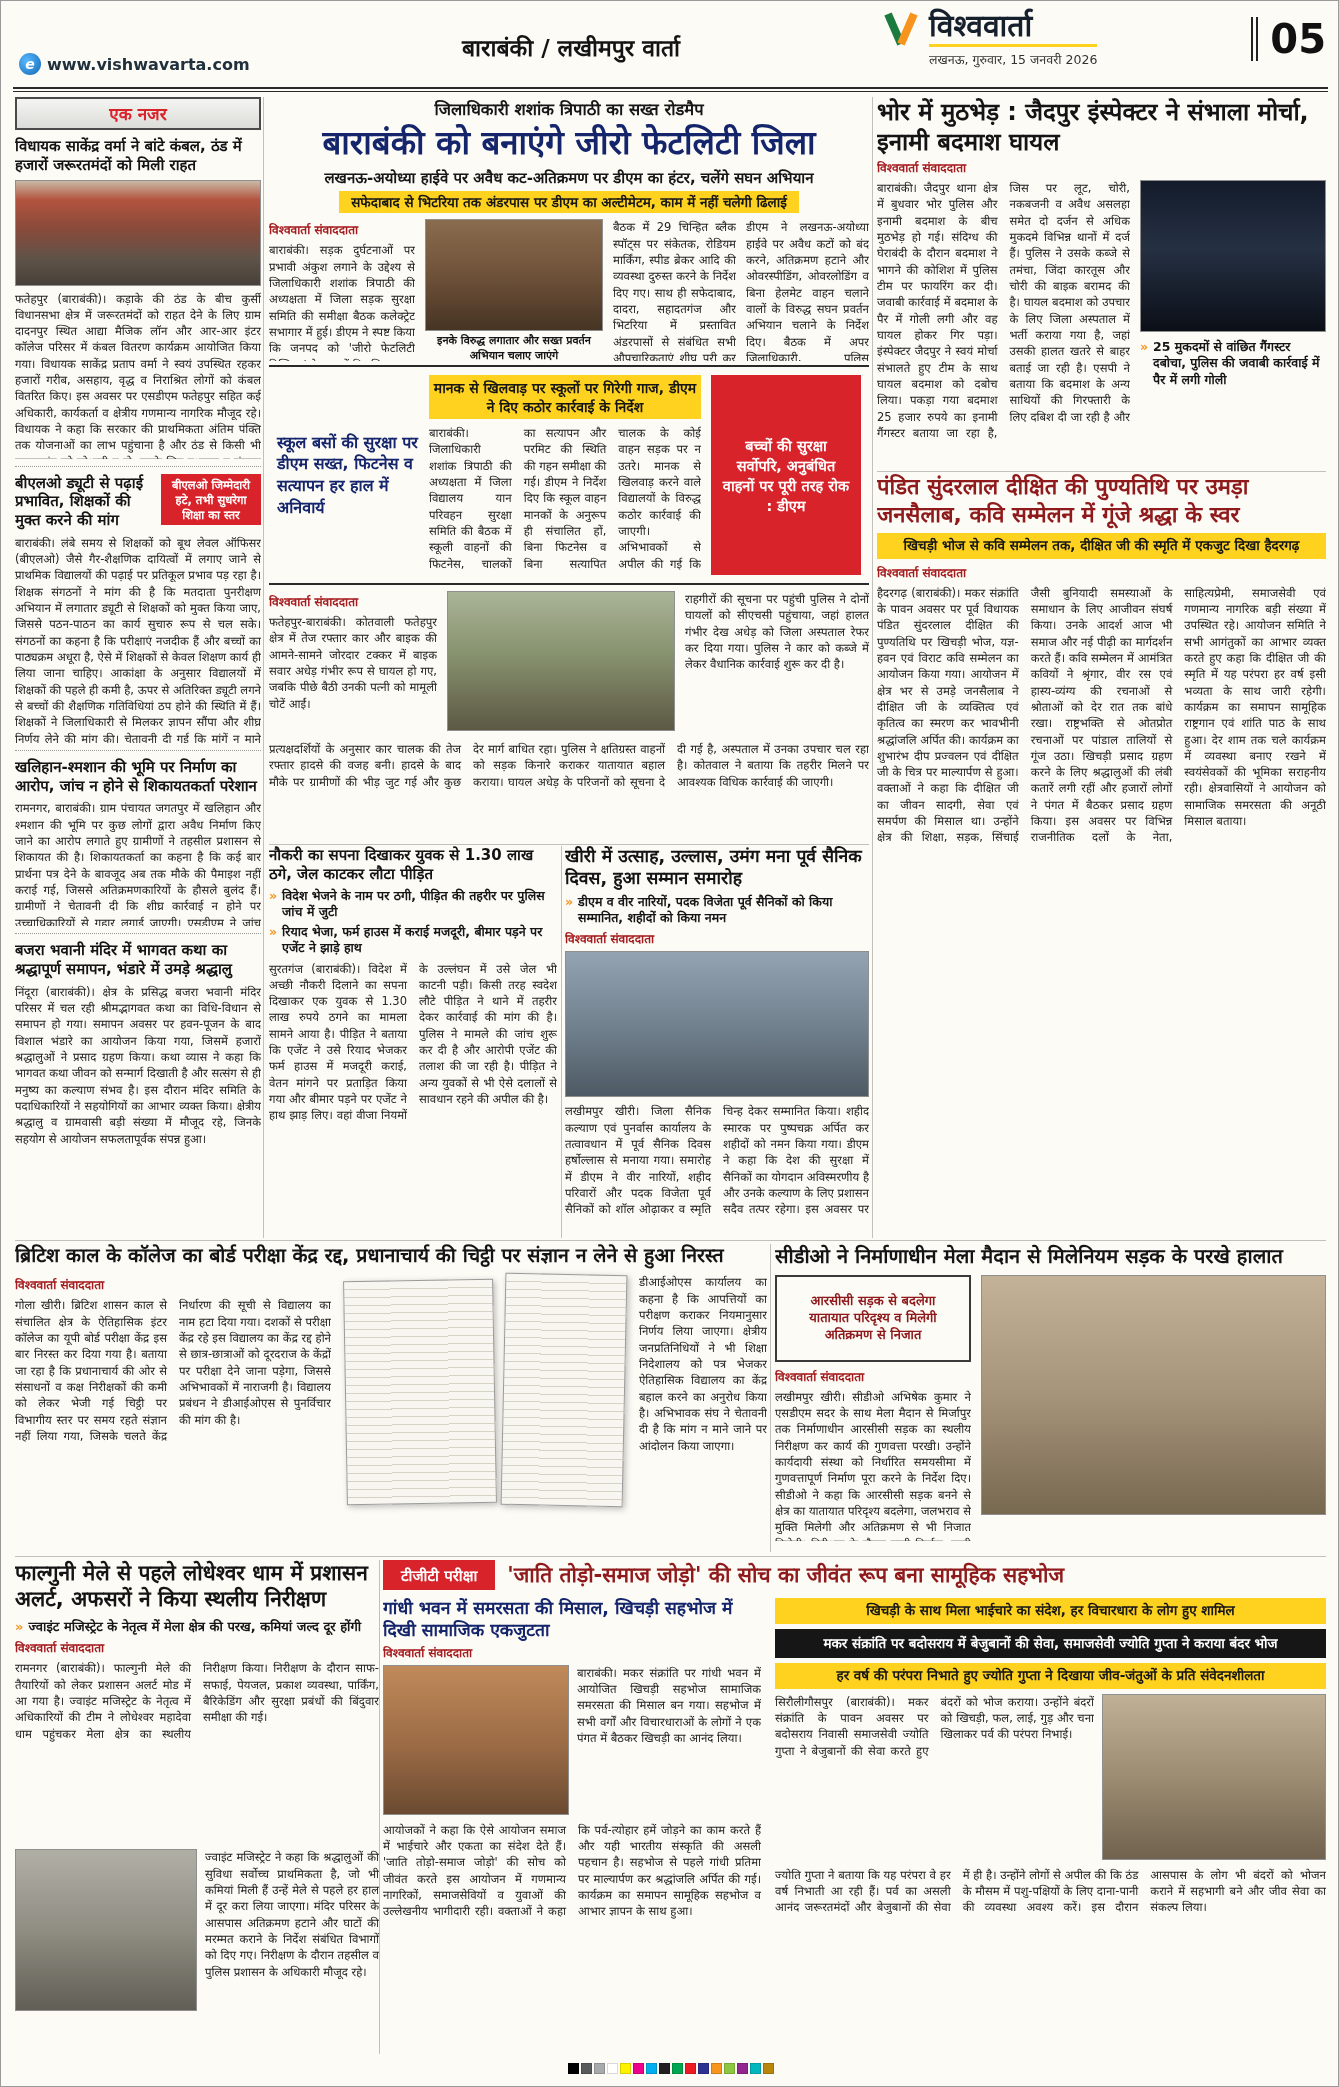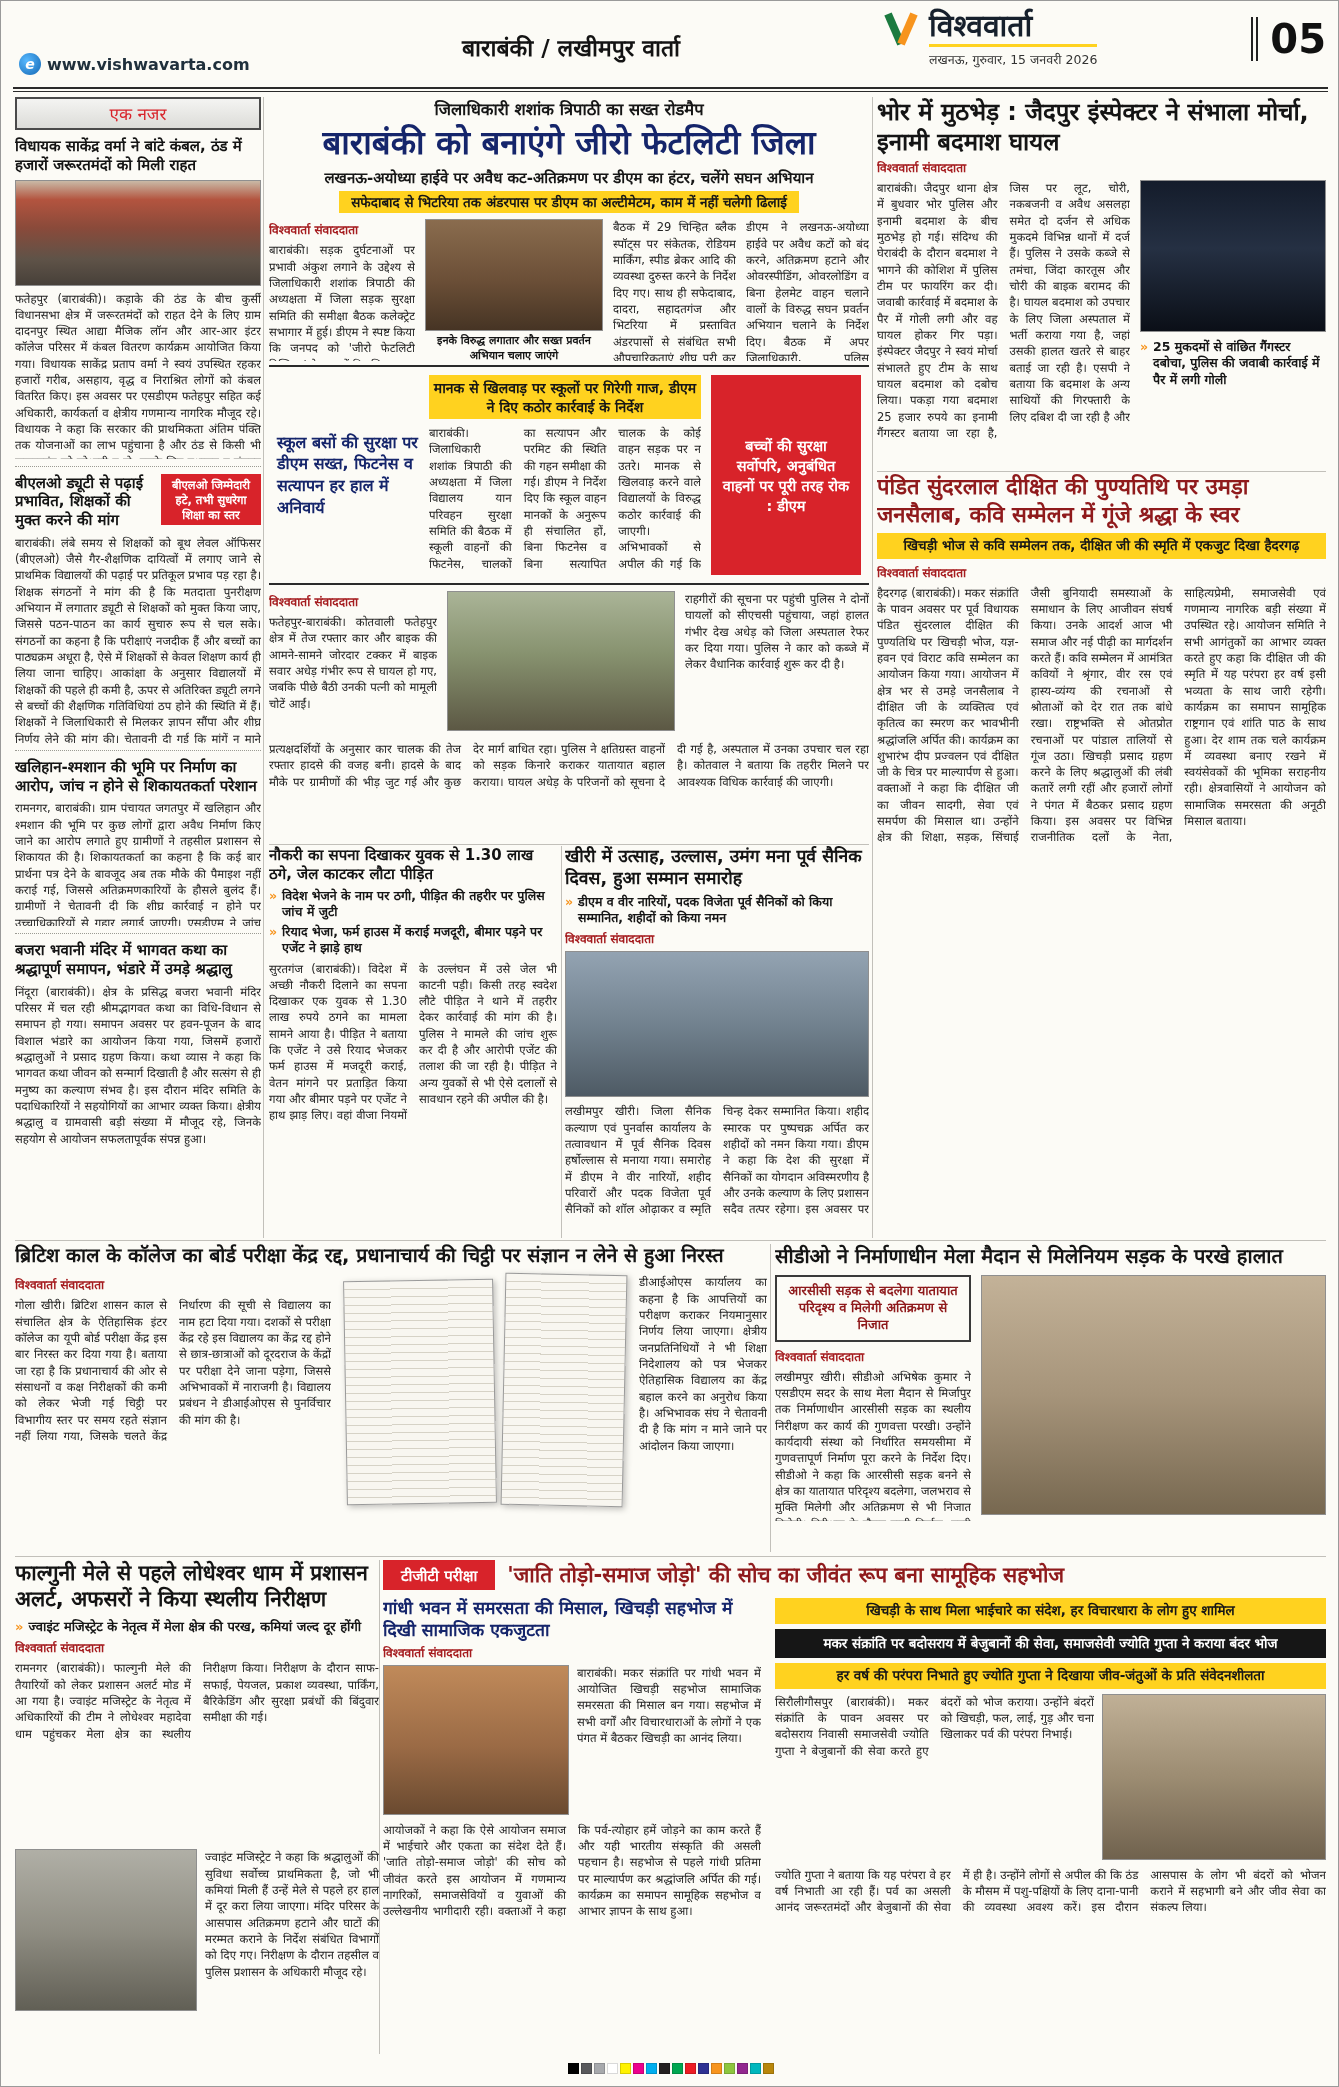--- a/index.html
+++ b/index.html
@@ -21,42 +21,42 @@
   #hdr{border-bottom:0}
   .hdr-rule{position:absolute;left:12px;right:12px;top:86px;border-top:2px solid #2a2a2a;border-bottom:1px solid #2a2a2a;height:5px}
   .site-url{position:absolute;left:18px;top:52px;display:flex;align-items:center;gap:6px;font-weight:bold;font-size:16px;color:#20303c}
   .globe{display:inline-flex;width:22px;height:22px;border-radius:50%;background:radial-gradient(circle at 35% 35%,#58b9ff,#1266b3);color:#fff;font-weight:bold;align-items:center;justify-content:center;font-size:14px;font-style:italic;flex-shrink:0}
   .mast-title{position:absolute;left:330px;top:30px;width:480px;text-align:center;font-size:23px;font-weight:bold;color:#141414}
   .brand-block{position:absolute;left:880px;top:8px;display:flex;gap:8px;align-items:flex-start}
   .brand-name{font-size:30px;font-weight:bold;color:#16202c;border-bottom:3px solid #ffd21f;line-height:1.15}
   .brand-date{font-size:12.5px;color:#333;margin-top:4px}
   .pageno{position:absolute;right:14px;top:16px;font-size:40px;font-weight:bold;color:#111;border-left:7px double #222;padding-left:12px;line-height:1.1}
   
-  .eknazar-box{border:2px solid #4a4a4a;background:linear-gradient(180deg,#f4f4f2,#dcdcd8);color:#d8232a;font-weight:normal;font-size:17px;text-align:center;padding:3px;margin-bottom:7px}
+  .eknazar-box{border:2px solid #4a4a4a;background:linear-gradient(180deg,#f4f4f2,#dcdcd8);color:#d8232a;font-weight:bold;font-size:17px;text-align:center;padding:3px;margin-bottom:7px}
   .lh{font-size:15px;margin-bottom:5px}
   .lc-art{border-top:1px dotted #9b9b93;padding-top:7px;margin-top:7px}
   .red-chip{background:#d8232a;color:#fff;font-weight:bold;font-size:11.5px;width:100px;padding:3px 6px;text-align:center;flex-shrink:0;align-self:flex-start}
   
   .kicker{text-align:center;font-weight:bold;font-size:16.5px;margin-bottom:2px}
   .dm-headline{text-align:center;font-size:33px;color:#15256b;margin:1px 0 4px}
   .dm-deck1{text-align:center;font-weight:bold;font-size:15px;margin-bottom:4px}
   .dm-deck2{text-align:center;margin-bottom:6px}
   .dm-deck2 span{background:#ffd21f;font-weight:bold;font-size:13.5px;padding:2px 12px;display:inline-block}
   .photo-note{font-weight:bold;font-size:11px;text-align:center;margin-top:3px;line-height:1.3}
   
   .sb{display:flex;border-top:2px solid #2a2a2a;border-bottom:2px solid #2a2a2a;padding:8px;gap:10px;background:#fcfbf6}
   .sb-left{width:142px;font-weight:bold;font-size:16px;color:#15256b;line-height:1.35;flex-shrink:0;display:flex;align-items:center}
   .sb-head{background:#ffd21f;font-weight:bold;font-size:14px;padding:3px 4px;text-align:center;margin-bottom:6px}
   .sb-right{width:150px;background:#d8232a;color:#fff;font-weight:bold;font-size:14.5px;padding:10px;text-align:center;display:flex;align-items:center;flex-shrink:0}
   .deck-b{font-weight:bold;font-size:12.5px;display:flex;gap:5px;margin:4px 0;line-height:1.3}
   .chev{color:#f7941d;font-weight:bold;flex-shrink:0}
   .ybar{background:#ffd21f;font-weight:bold;font-size:13.5px;padding:4px 8px;margin:5px 0;text-align:center;line-height:1.3}
   .blackbar{background:#161616;color:#fff;font-weight:bold;font-size:13.5px;padding:6px 8px;text-align:center;margin:4px 0;line-height:1.3}
   .red-kicker{background:#d8232a;color:#fff;font-weight:bold;font-size:15px;padding:5px 18px;flex-shrink:0;align-self:center}
-  .cdo-box{border:2px solid #3a3a3a;padding:6px;font-weight:bold;font-size:13px;color:#8f1a1c;text-align:center;margin-bottom:6px;line-height:1.3}
+  .cdo-box{border:2px solid #3a3a3a;padding:16px;font-weight:bold;font-size:13px;color:#8f1a1c;text-align:center;margin-bottom:6px;line-height:1.3}
   
   .ph-kambal{background:linear-gradient(180deg,#c9b9a6 0%,#b3543f 18%,#8a4a3a 45%,#5f5348 75%,#474039 100%)}
   .ph-dm{background:linear-gradient(180deg,#8a6c4e,#6b4f37 55%,#463424)}
   .ph-muthbhed{background:linear-gradient(180deg,#141c2b,#253043 45%,#0b0f17)}
   .ph-carbike{background:linear-gradient(180deg,#aab497,#87926f 45%,#5c5844)}
   .ph-kheeri{background:linear-gradient(180deg,#93a3b2,#72828f 50%,#4e5a64)}
   .ph-cdo{background:linear-gradient(180deg,#c3b298,#a6947a 50%,#776850)}
   .ph-phalguni{background:linear-gradient(180deg,#b0afa6,#908e83 50%,#615f55)}
   .ph-gandhi{background:linear-gradient(180deg,#c08a5a,#9a6a45 55%,#6a4a30)}
   .ph-monkey{background:linear-gradient(180deg,#c0b096,#9c8c72 50%,#70624e)}

